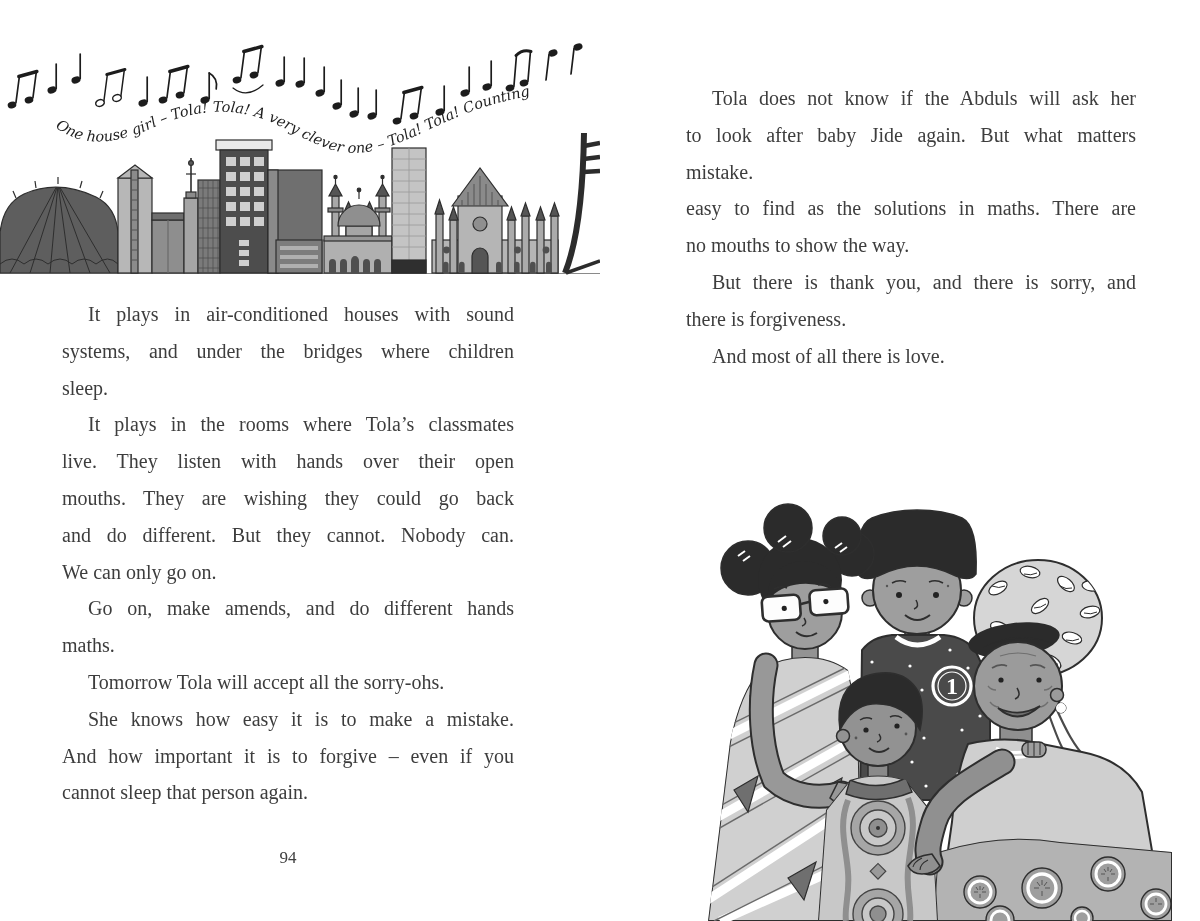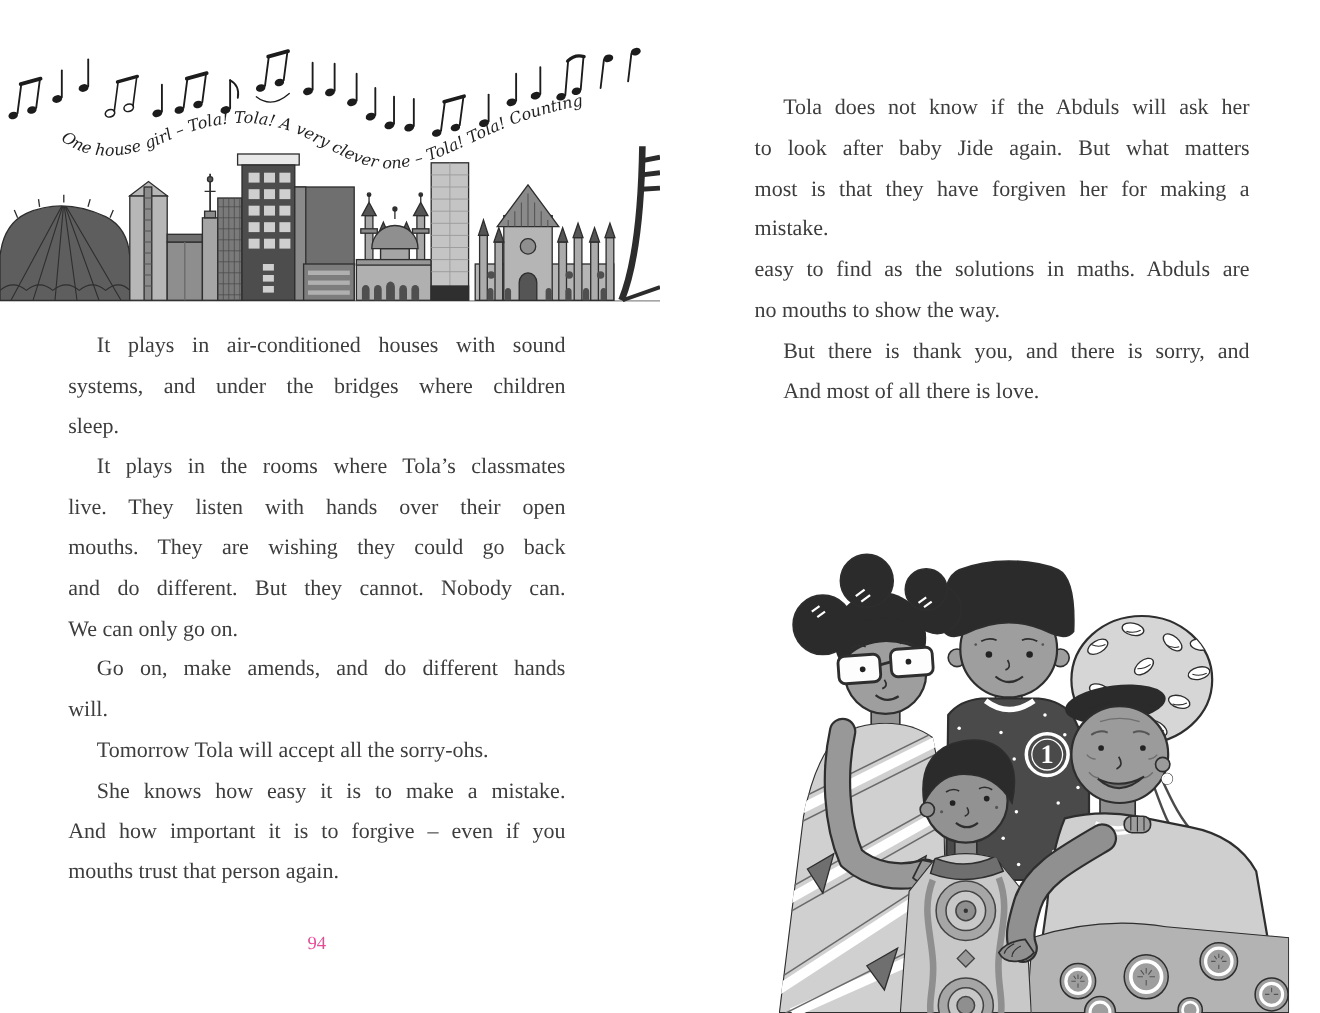--- a/index.html
+++ b/index.html
@@ -13,21 +13,21 @@
   .page-left  { left:0;  width:620px; }
   .page-right { left:620px; width:580px; }
   .textblock { position:absolute; font-size:20px; }
   .tb-left  { left:62px;  top:296px; width:452px; }
   .tb-right { left:678px; top:80px;  width:450px; }
   .line { height:36.8px; line-height:36.8px; white-space:nowrap; }
   .ind { text-indent:26px; }
   .jst { text-align:justify; text-align-last:justify; }
   .pagenum {
     position:absolute; left:62px; top:848px; width:452px;
-    text-align:center; font-size:17px; color:#ec4899;
+    text-align:center; font-size:17px; color:#404040;
   }
   .illus { position:absolute; }
   .illus-skyline { left:0; top:28px; }
   .illus-family  { left:700px; top:490px; }
   svg text.lyric {
     font-family:"DejaVu Serif","Liberation Serif",serif;
     font-style:italic; font-size:14.5px; fill:#1f1f1f;
   }
   svg text.badge {
     font-family:"Liberation Serif",serif; font-size:24px; font-weight:bold;
@@ -265,39 +265,39 @@
     <div class="textblock tb-left">
       <div class="line ind jst">It plays in air-conditioned houses with sound</div>
       <div class="line jst">systems, and under the bridges where children</div>
       <div class="line">sleep.</div>
       <div class="line ind jst">It plays in the rooms where Tola’s classmates</div>
       <div class="line jst">live. They listen with hands over their open</div>
       <div class="line jst">mouths. They are wishing they could go back</div>
       <div class="line jst">and do different. But they cannot. Nobody can.</div>
       <div class="line">We can only go on.</div>
       <div class="line ind jst">Go on, make amends, and do different hands</div>
-      <div class="line">will.</div>
+      <div class="line">maths.</div>
       <div class="line ind">Tomorrow Tola will accept all the sorry-ohs.</div>
       <div class="line ind jst">She knows how easy it is to make a mistake.</div>
       <div class="line jst">And how important it is to forgive – even if you</div>
-      <div class="line">mouths trust that person again.</div>
+      <div class="line">cannot sleep that person again.</div>
     </div>
 
     <div class="pagenum">94</div>
   </div>
 
   <div class="page page-right">
     <div class="textblock tb-right" style="left:66px;">
       <div class="line ind jst">Tola does not know if the Abduls will ask her</div>
       <div class="line jst">to look after baby Jide again. But what matters</div>
-      <div class="line jst">most is that they have forgiven her for making a</div>
       <div class="line">mistake.</div>
-      <div class="line jst">easy to find as the solutions in maths. Abduls are</div>
+      <div class="line jst">easy to find as the solutions in maths. There are</div>
       <div class="line">no mouths to show the way.</div>
       <div class="line ind jst">But there is thank you, and there is sorry, and</div>
+      <div class="line">there is forgiveness.</div>
       <div class="line ind">And most of all there is love.</div>
     </div>
   </div>
 
   <svg class="illus illus-family" width="500" height="431" viewBox="0 0 500 431">
     <defs>
       <clipPath id="dressclip">
           <path d="M 60,180 Q 80,167 105,167 Q 130,167 148,180 L 158,225 L 162,431 L 8,431 L 30,252 Q 40,202 60,180 Z"></path>
         </clipPath>
       <clipPath id="cdressclip">

